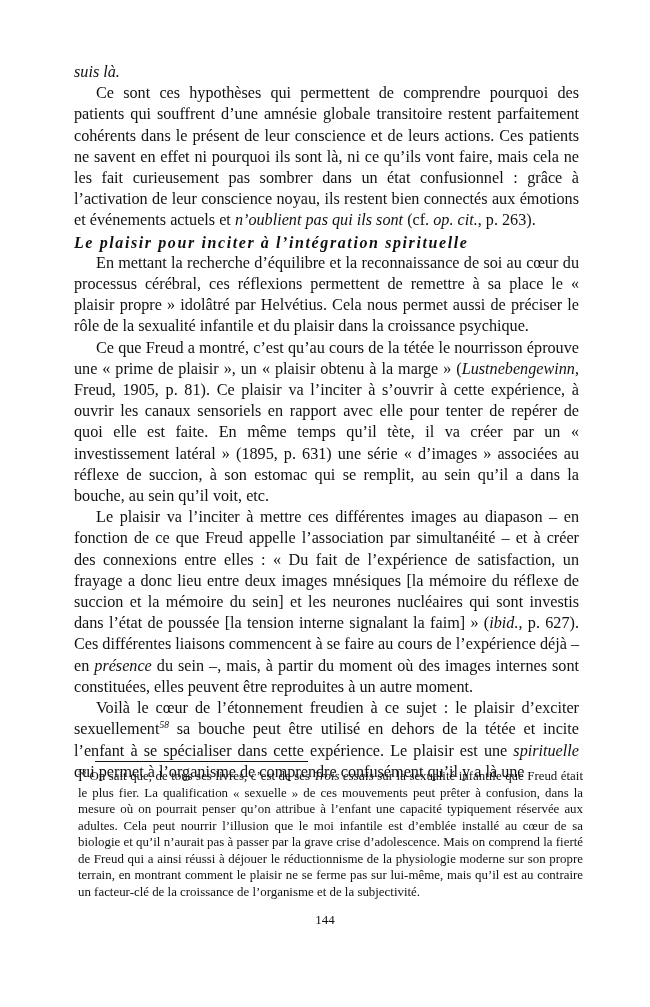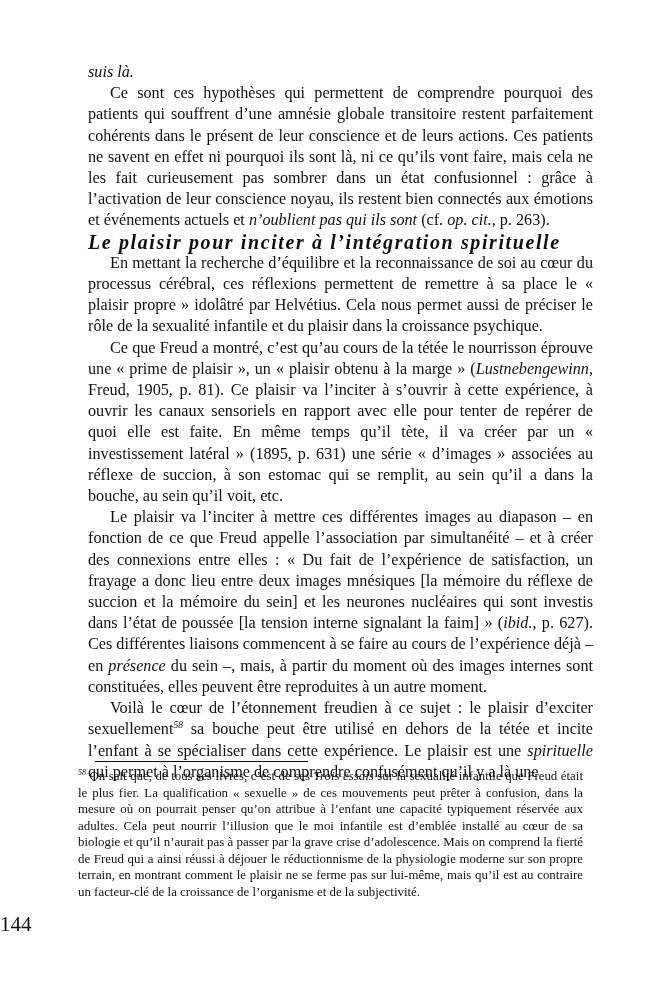--- a/index.html
+++ b/index.html
@@ -1,42 +1,42 @@
 <!DOCTYPE html>
 <html><head>
   <meta charset="utf-8">
   <style>
     html, body { margin: 0; padding: 0; background: #ffffff; }
     body { width: 650px; height: 1007px; position: relative; overflow: hidden; }
     .page {
-      position: absolute; left: 88px; top: 62px; width: 505px;
+      position: absolute; left: 74px; top: 62px; width: 505px;
       font-family: "Liberation Serif", serif; color: #111;
       font-size: 16.2px; line-height: 21.2px;
     }
     .p { margin: 0; text-align: justify; text-indent: 22px; hyphens: none; }
     .p.noindent { text-indent: 0; }
     .h {
       margin: 0; font-style: italic; letter-spacing: 1.6px; text-indent: 0;
-      font-size: 20px; line-height: 21.2px;
+      font-size: 16px; line-height: 21.2px;
     }
     em, i { font-style: italic; }
     sup { font-size: 9.5px; line-height: 0; vertical-align: 6px; font-style: italic; }
     .rule {
       position: absolute; left: 95px; top: 761px; width: 213px; height: 0;
       border-top: 1.2px solid #111;
     }
     .footnote {
       position: absolute; left: 78px; top: 768px; width: 505px;
       font-family: "Liberation Serif", serif; color: #111;
       font-size: 12.9px; line-height: 16.5px; text-align: justify; margin: 0;
     }
     .footnote sup { font-size: 8px; vertical-align: 5px; }
     .pageno {
-      position: absolute; left: 0; width: 650px; top: 912px; text-align: left;
-      font-family: "Liberation Serif", serif; font-size: 21px; color: #111;
+      position: absolute; left: 0; width: 650px; top: 912px; text-align: center;
+      font-family: "Liberation Serif", serif; font-size: 13px; color: #111;
     }
   </style>
 </head>
 <body>
 
 <div class="page">
   <p class="p noindent"><i>suis là.</i></p>
 
   <p class="p"><span>Ce sont ces hypothèses qui permettent de comprendre pourquoi des patients qui souffrent d’une amnésie globale transitoire restent parfaitement cohérents dans le présent de leur conscience et de leurs actions. Ces patients ne savent en effet ni pourquoi ils sont là, ni ce qu’ils vont faire, mais cela ne les fait curieusement pas sombrer dans un état confusionnel : grâce à l’activation de leur conscience noyau, ils restent bien connectés aux émotions et événements actuels et </span><i>n’oublient pas qui ils sont</i><span> (cf. </span><i>op. cit.</i><span>, p. 263).</span></p>
 

